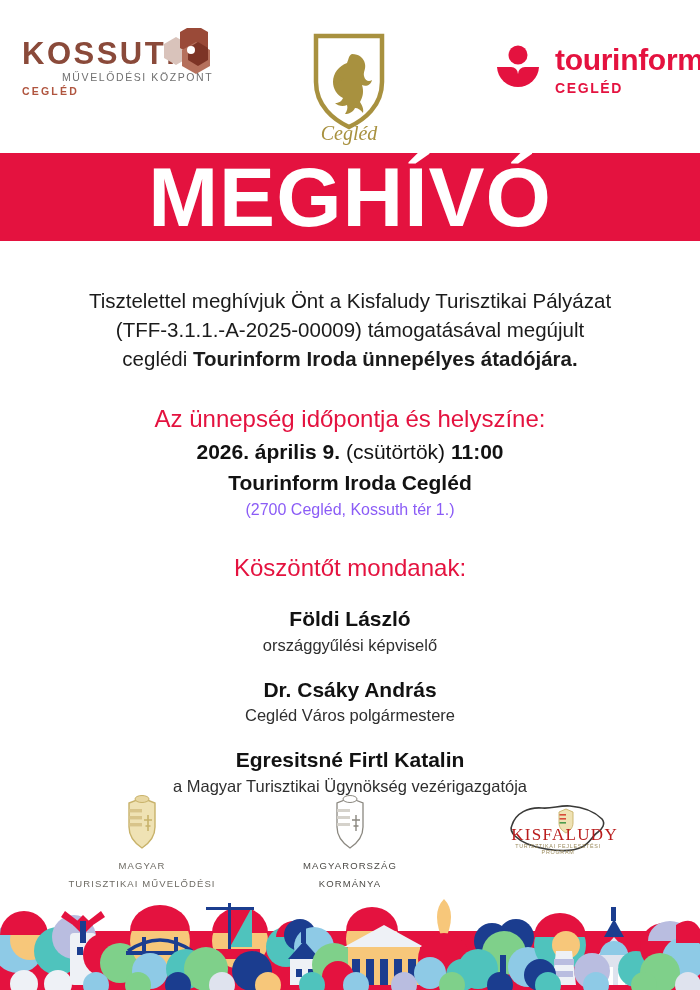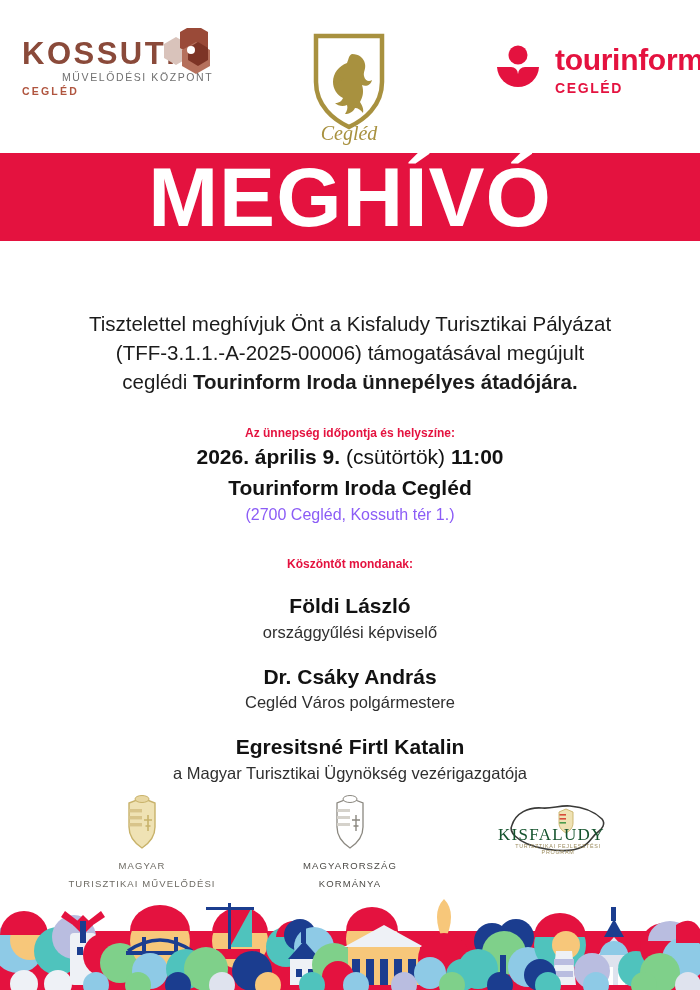--- a/index.html
+++ b/index.html
@@ -40,48 +40,48 @@
   .banner {
     height: 88px; background: #E4123F;
     display: flex; align-items: center; justify-content: center;
   }
   .banner-title {
     color: #ffffff; font-size: 84px; font-weight: bold;
     letter-spacing: 1px; line-height: 1;
   }
 
   
-  .body-area { position: relative; padding-top: 68px; text-align: center; }
+  .body-area { position: relative; padding-top: 45px; text-align: center; }
 
   .intro { font-size: 20.5px; color: #1b1b1b; line-height: 1.42; }
   .intro b { font-weight: bold; }
 
   .section { margin-top: 28px; }
-  .head-red { font-size: 12px; font-weight: bold; color: #E4123F; line-height: 1.5; }
+  .head-red { font-size: 24px; font-weight: normal; color: #E4123F; line-height: 1.5; }
   .line-bold { font-size: 21px; font-weight: bold; color: #121212; line-height: 1.45; }
   .line-bold .thin { font-weight: normal; text-align: center; }
   .line-plain { font-size: 16px; color: #8b5cf6; line-height: 1.5; }
 
   .speaker { margin-top: 18px; }
   .speaker:first-of-type { margin-top: 4px; }
   .sp-name { font-size: 21px; font-weight: bold; color: #121212; line-height: 1.4; }
   .sp-role { font-size: 16.5px; color: #2f2f2f; line-height: 1.4; }
 
   
   .footer-logos {
     position: absolute; left: 0; top: 795px; width: 700px;
     display: flex; justify-content: center; align-items: flex-start; gap: 58px;
   }
   .f-logo { text-align: center; width: 150px; }
   .f-cap { font-size: 9.5px; letter-spacing: 1.1px; color: #6d6a63; line-height: 1.45; margin-top: 4px; font-variant: small-caps; }
   .f-cap.dark { color: #4c4a46; }
 
   .kis-wrap { position: relative; width: 120px; height: 66px; margin: 0 auto; }
-  .kis-word { position: absolute; left: 0; top: 30px; width: 120px; text-align: left;
-    font-size: 17px; letter-spacing: 1.3px; color: #14532d; font-family: "Liberation Serif", serif; }
+  .kis-word { position: absolute; left: 0; top: 30px; width: 120px; text-align: right;
+    font-size: 17px; letter-spacing: 1.3px; color: #b91c1c; font-family: "Liberation Serif", serif; }
   .kis-sub { position: absolute; left: 0; top: 48px; width: 120px; text-align: center;
     font-size: 5.4px; letter-spacing: 0.7px; color: #9a8a5c; }
 
   
   .band { position: absolute; left: 0; top: 885px; width: 700px; height: 105px; overflow: hidden; }
 </style>
 </head>
 <body>
 
 <div class="poster">
@@ -128,21 +128,21 @@
   </div>
 
   <div class="banner">
     <div class="banner-title">MEGHÍVÓ</div>
   </div>
 
   <div class="body-area">
 
     <div class="intro">
       <div>Tisztelettel meghívjuk Önt a Kisfaludy Turisztikai Pályázat</div>
-      <div>(TFF-3.1.1.-A-2025-00006) támogatásával megújult</div>
+      <div>(TFF-3.1.1.-A-2025-00009) támogatásával megújult</div>
       <div><span>ceglédi </span><b>Tourinform Iroda ünnepélyes átadójára.</b></div>
     </div>
 
     <div class="section">
       <div class="head-red">Az ünnepség időpontja és helyszíne:</div>
       <div class="line-bold"><span>2026. április 9.</span> <span class="thin">(csütörtök)</span> <span>11:00</span></div>
       <div class="line-bold">Tourinform Iroda Cegléd</div>
       <div class="line-plain">(2700 Cegléd, Kossuth tér 1.)</div>
     </div>
 

